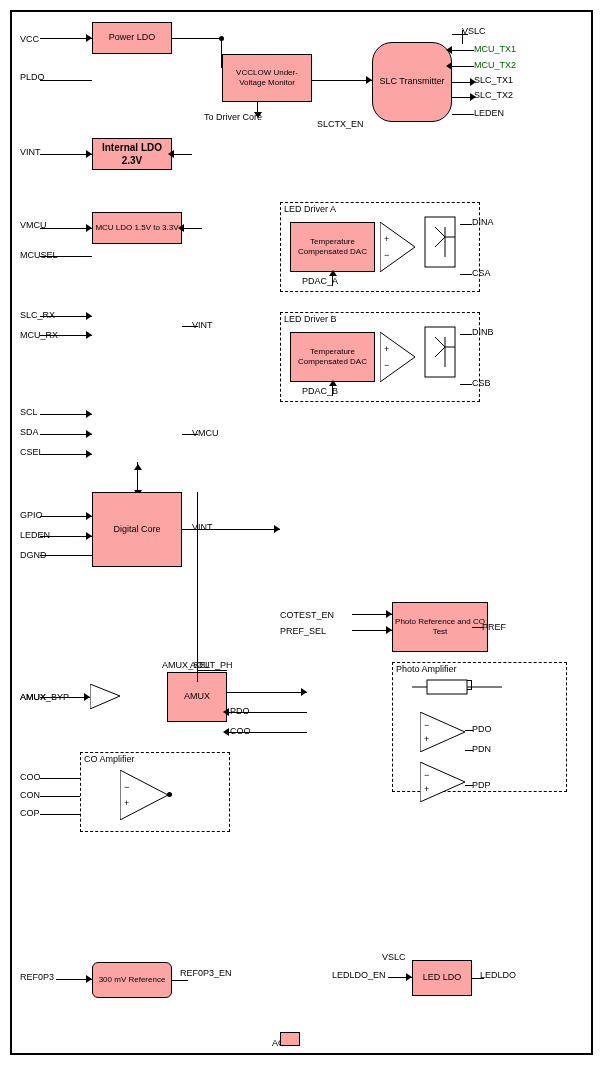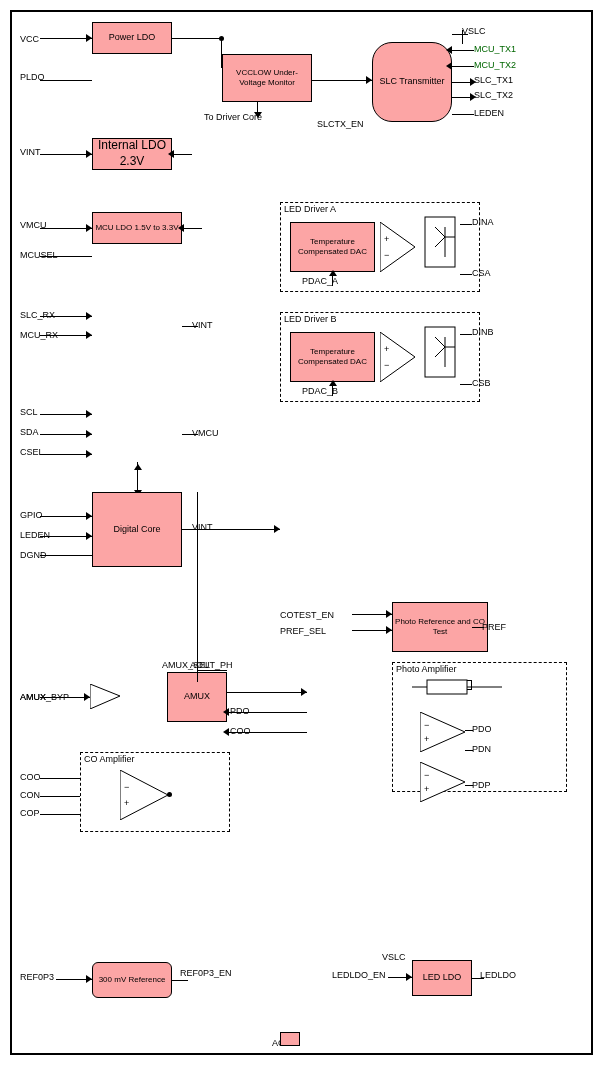--- a/index.html
+++ b/index.html
@@ -162,21 +162,21 @@
   <span class="label" style="left:462px; top:78px;">SLC_TX2</span>
   <div class="line-h" style="left:440px; top:85px; width:22px;"></div>
   <div class="arrow-right" style="left:458px; top:81px;"></div>
 
   <span class="label" style="left:462px; top:96px;">LEDEN</span>
   <div class="line-h" style="left:440px; top:102px; width:22px;"></div>
 
   <span class="label" style="left:8px; top:135px;">VINT</span>
 
   <div class="block" style="left:80px; top:126px; width:80px; height:32px;">
-    <span style="font-size:12px;">Internal LDO
+    <span style="font-size:10px;font-weight:bold;">Internal LDO
 2.3V</span>
   </div>
   <div class="line-h" style="left:28px; top:142px; width:52px;"></div>
   <div class="arrow-right" style="left:74px; top:138px;"></div>
 
   <div class="line-h" style="left:160px; top:142px; width:20px;"></div>
   <div class="arrow-left" style="left:156px; top:138px;"></div>
 
   <span class="label" style="left:8px; top:208px;">VMCU</span>
 

